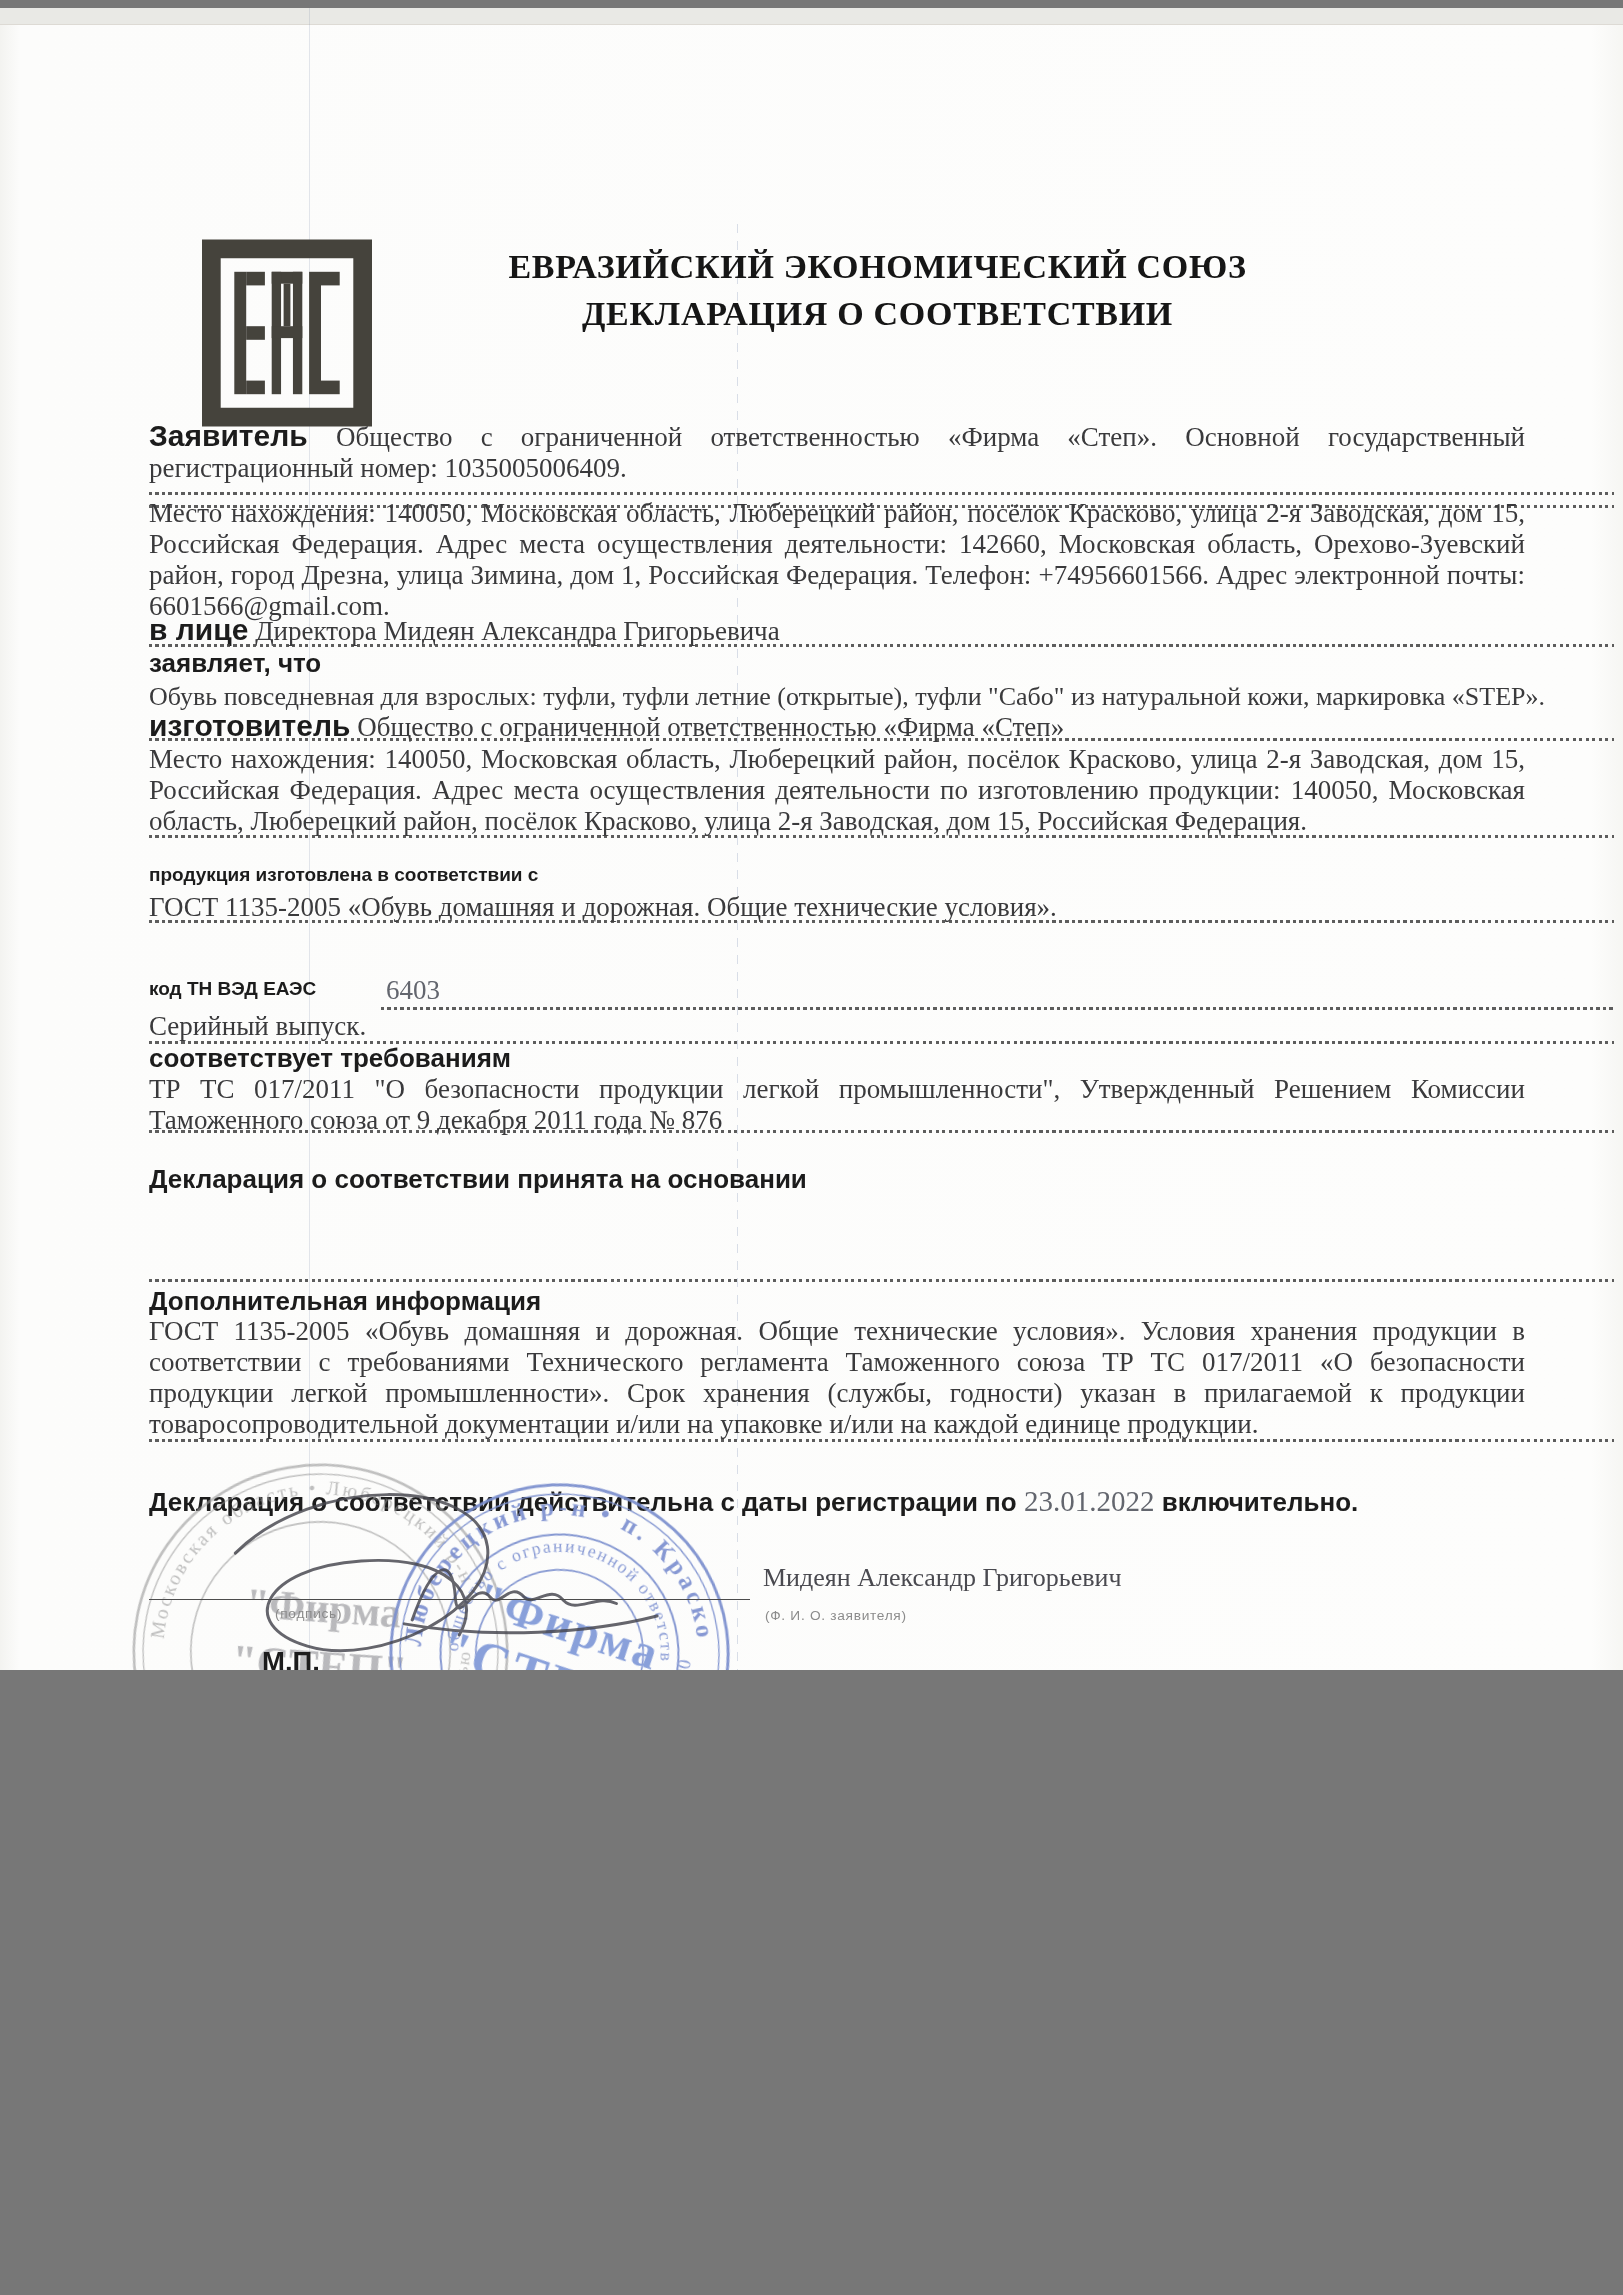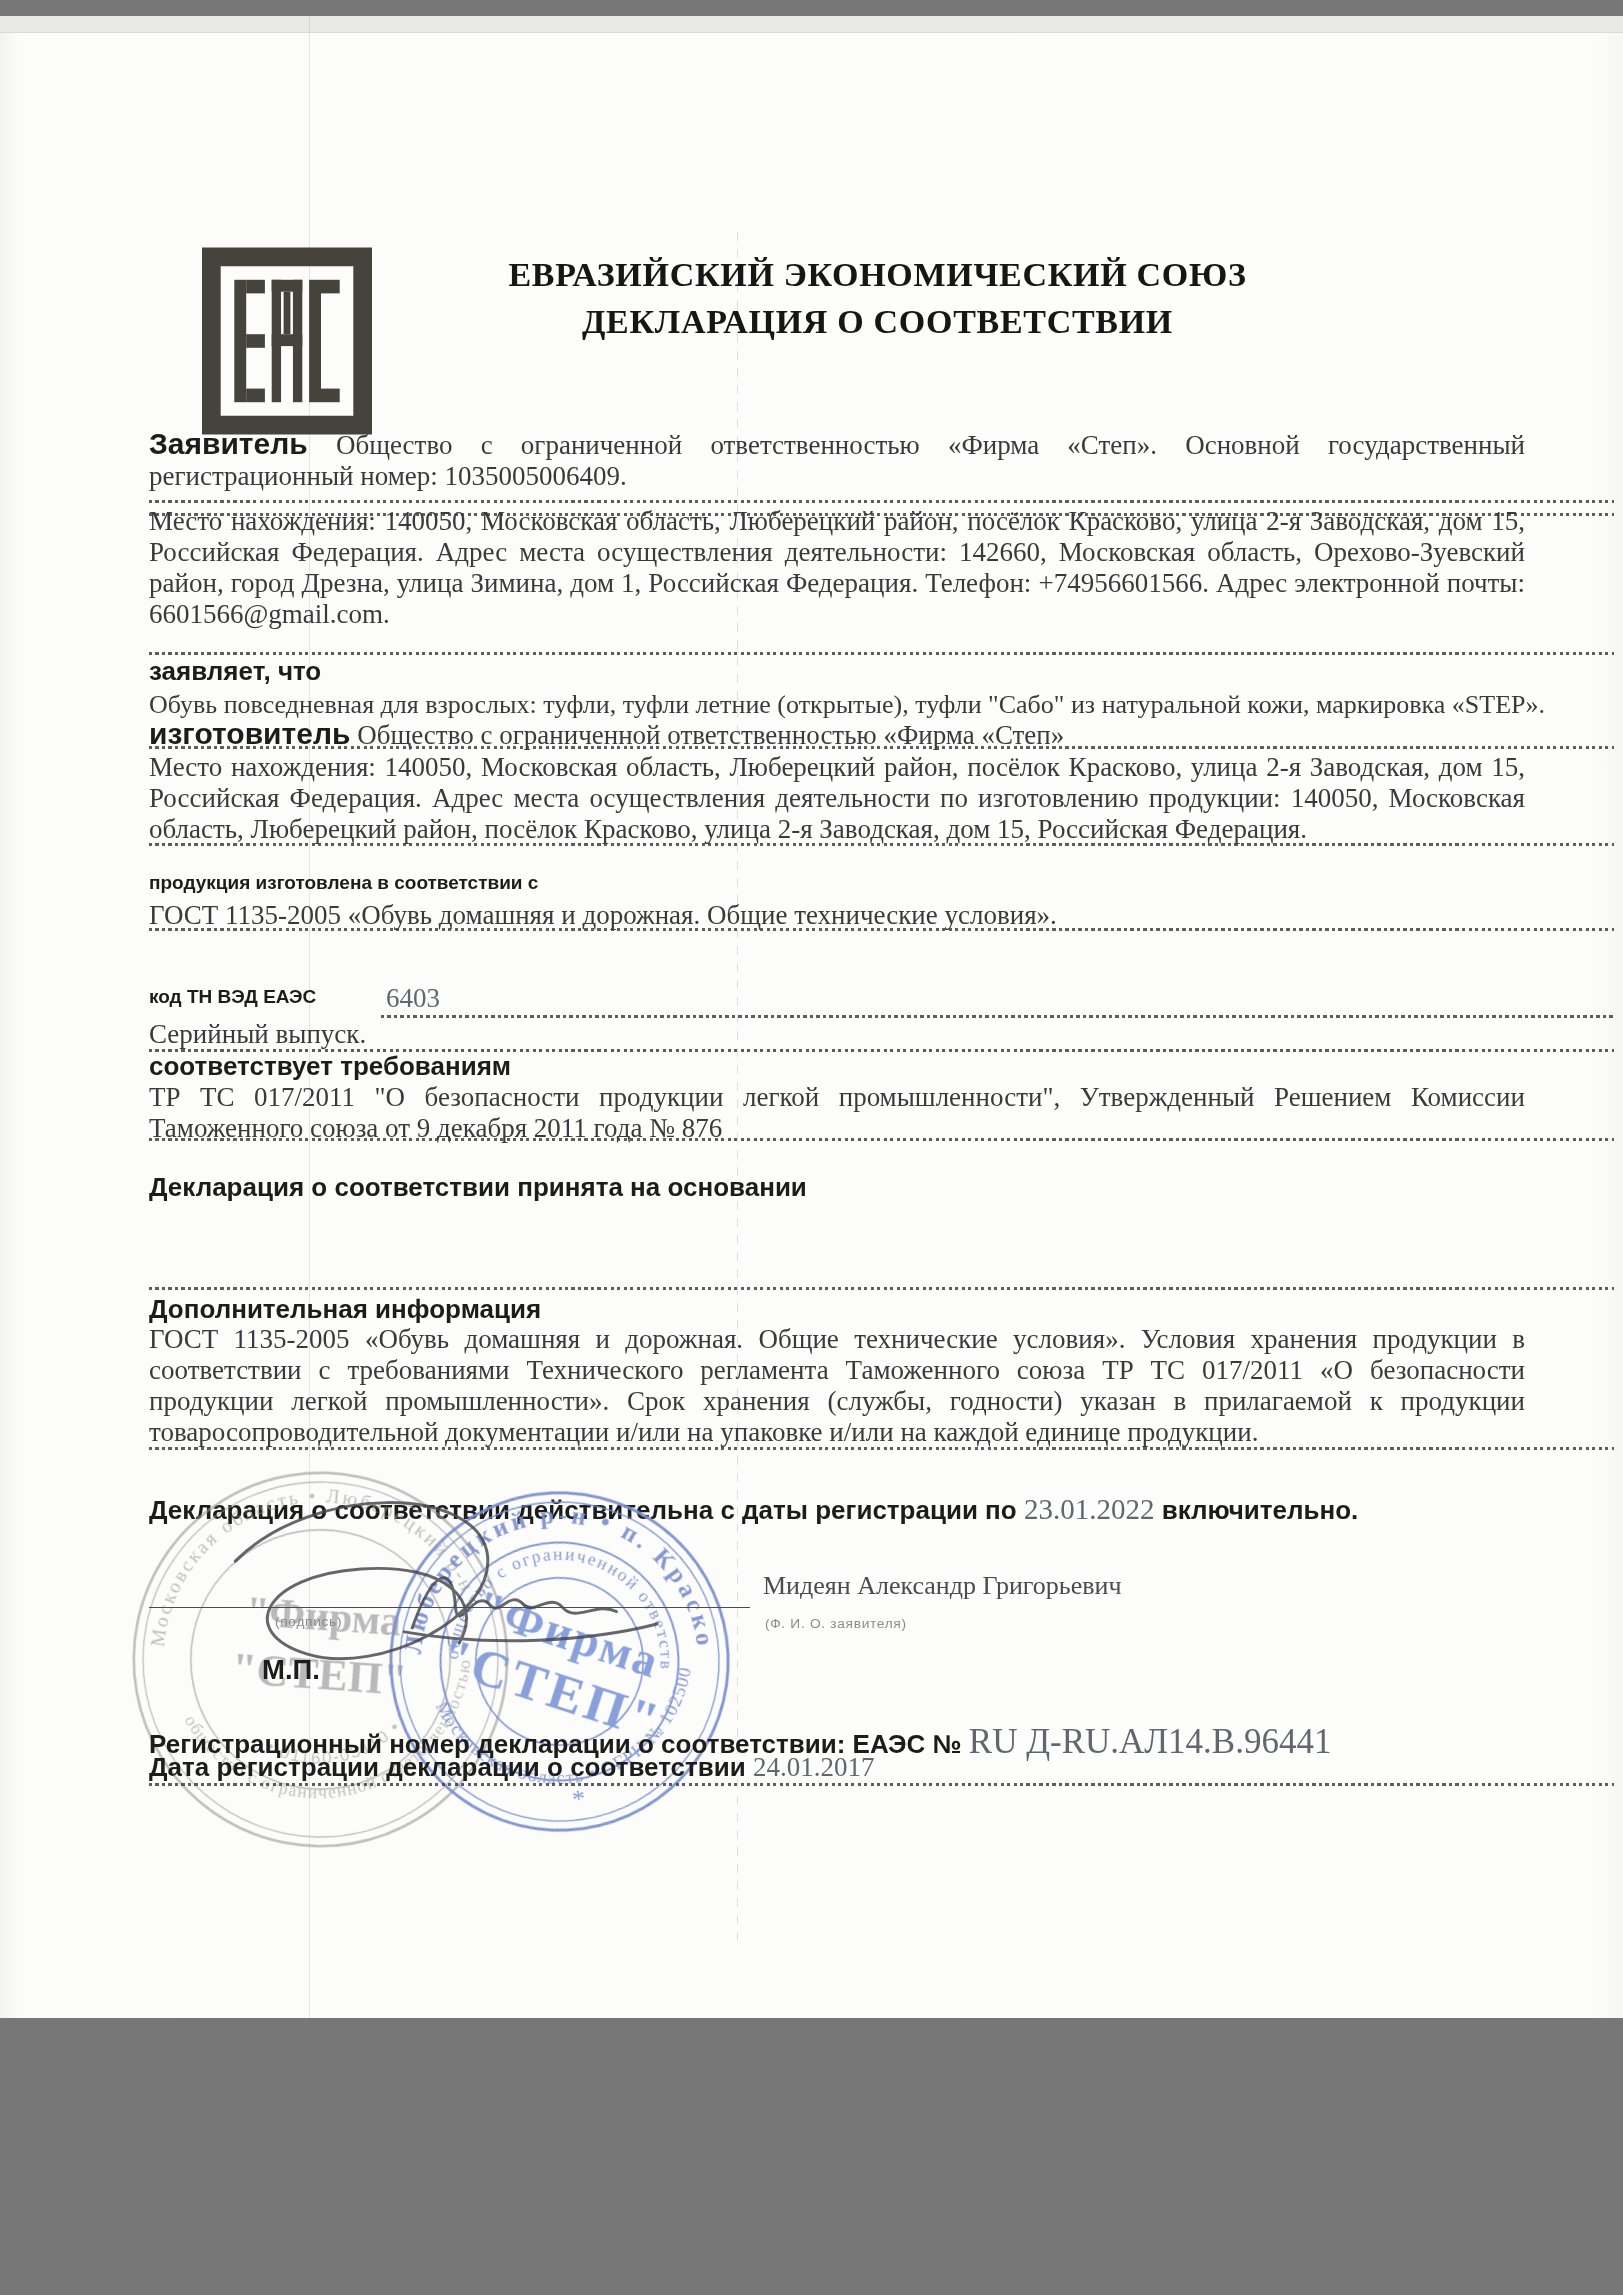--- a/index.html
+++ b/index.html
@@ -1,17 +1,17 @@
 <!DOCTYPE html>
 <html style="font-size:10.5px"><head>
 <meta charset="utf-8">
 <style>
   html,body{margin:0;padding:0;background:#777;}
   .page{
-    position:relative;width:1623px;height:2002px;margin:16px auto;
+    position:relative;width:1623px;height:1662px;margin:8px auto;
     background:linear-gradient(90deg,#f3f3f0 0,#fcfcfb 19.6px,#fdfdfc 1591px,#f6f6f3 1623px);
     overflow:hidden;
     font-family:"Liberation Serif",serif;
     text-decoration:underline;
   }
   .scan-top{position:absolute;left:0;top:0;width:100%;height:15.7px;background:#e9e9e5;border-bottom:0.7px solid #dddad4;}
   .vline1{position:absolute;left:309px;top:0;width:1.3px;height:2295px;background:rgba(130,145,175,.22);}
   .vline2{position:absolute;left:737px;top:216px;width:1.3px;height:1715px;
     background:repeating-linear-gradient(180deg,rgba(110,130,170,.25) 0 9.2px,transparent 9.2px 17px);}
   
@@ -70,20 +70,24 @@
 
   <div class="tx just" style="left:149px;top:412px;width:1376px">
     <span class="lbl">Заявитель</span>
     <span>Общество с ограниченной ответственностью «Фирма «Степ». Основной государственный регистрационный номер: 1035005006409.</span>
   </div>
   <div class="dots" style="top:484px"></div>
   <div class="dots" style="top:497px"></div>
 
   <div class="tx just" style="left:149px;top:490px;width:1376px">Место нахождения: 140050, Московская область, Люберецкий район, посёлок Красково, улица 2-я Заводская, дом 15, Российская Федерация. Адрес места осуществления деятельности: 142660, Московская область, Орехово-Зуевский район, город Дрезна, улица Зимина, дом 1, Российская Федерация. Телефон: +74956601566. Адрес электронной почты: 6601566@gmail.com.</div>
 
+  <div class="tx nowrap" style="left:149px;top:606px">
+    <span class="lbl">в лице</span>
+    <span>Директора Мидеян Александра Григорьевича</span>
+  </div>
   <div class="dots" style="top:636px"></div>
 
   <div class="hb" style="left:149px;top:640px">заявляет, что</div>
 
   <div class="tx nowrap" style="left:149px;top:673px;font-size:26px">Обувь повседневная для взрослых: туфли, туфли летние (открытые), туфли "Сабо" из натуральной кожи, маркировка «STEP».</div>
 
   <div class="tx nowrap" style="left:149px;top:702px">
     <span class="lbl">изготовитель</span>
     <span>Общество с ограниченной ответственностью «Фирма «Степ»</span>
   </div>

